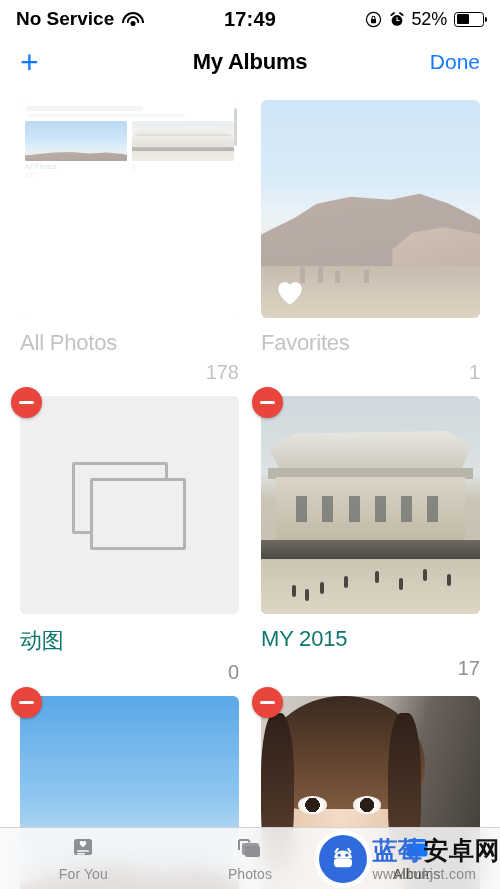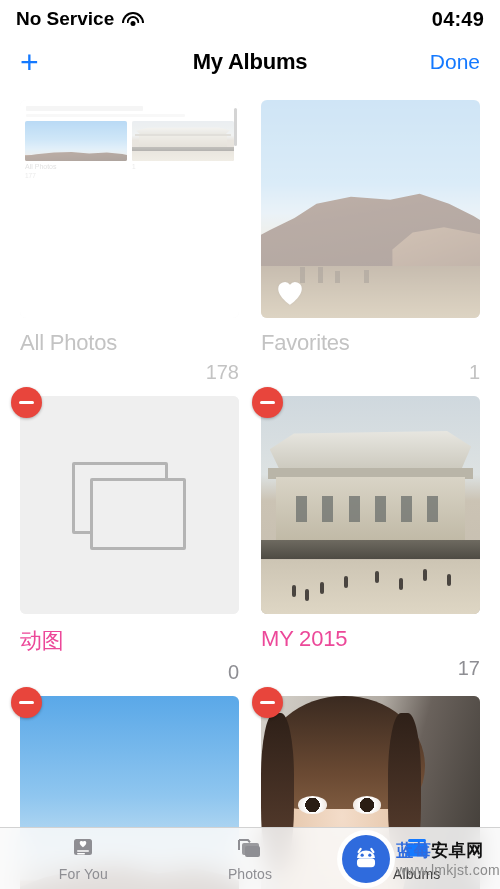--- a/index.html
+++ b/index.html
@@ -66,21 +66,21 @@
     padding: 14px 20px 0 20px;
   }
   .album { position: relative; }
   .thumb {
     width: 100%; height: 218px; border-radius: 6px; overflow: hidden;
     background: #efefef; position: relative;
   }
   .album.dim .thumb { opacity: .42; }
   .album.dim .a-title, .album.dim .a-count { color: #c3c3c3; }
   .a-title {
-    margin-top: 12px; font-size: 22px; color: #ec4899; letter-spacing: -.2px;
+    margin-top: 12px; font-size: 22px; color: #0f766e; letter-spacing: -.2px;
     white-space: nowrap; overflow: hidden;
   }
   .a-count { margin-top: 5px; font-size: 20px; color: #8e8e93; text-align: right; }
 
   
   .del-badge {
     position: absolute; top: -9px; left: -9px; width: 31px; height: 31px;
     border-radius: 50%; background: #e8453c; z-index: 6;
     box-shadow: 0 1px 3px rgba(0,0,0,.28);
     display: flex; align-items: center; justify-content: center;
@@ -224,40 +224,56 @@
   .watermark {
     position: absolute; right: 0px; bottom: 6px; display: flex; align-items: center; gap: 6px;
     z-index: 40;
   }
   .wm-logo {
     width: 48px; height: 48px; border-radius: 50%; background: #2f6bdd;
     display: flex; align-items: center; justify-content: center;
     box-shadow: 0 0 0 5px rgba(255,255,255,.92);
   }
   .wm-text { display: flex; flex-direction: column; line-height: 1; }
-  .wm-cn { font-size: 17px; font-weight: 700; letter-spacing: .5px; }
+  .wm-cn { font-size: 25px; font-weight: 700; letter-spacing: .5px; }
   .wm-cn .b { color: #2f6bdd; }
   .wm-cn .k { color: #111; }
   .wm-url { font-size: 14px; color: #8b8b8b; margin-top: 4px; letter-spacing: .3px; }
 </style>
 </head>
 <body>
 
 <div class="screen">
 
   <div class="statusbar">
     <div class="sb-left">
       <span>No Service</span>
       <span class="wifi-icon">
           <i></i>
           <i></i>
           <i></i>
         </span>
     </div>
-    <div class="sb-center">04:49</div>
+    <div class="sb-center">17:49</div>
+    <div class="sb-right">
+      <svg class="rotlock-icon" viewBox="0 0 24 24">
+        <circle cx="12" cy="12" r="10" fill="none" stroke="#000" stroke-width="1.8"></circle>
+        <rect x="8.4" y="11.2" width="7.2" height="6" rx="1" fill="#000"></rect>
+        <path d="M9.9 11.2v-1.6a2.1 2.1 0 0 1 4.2 0v1.6" fill="none" stroke="#000" stroke-width="1.5"></path>
+      </svg>
+      <svg class="alarm-icon" viewBox="0 0 24 24">
+        <circle cx="12" cy="13.4" r="8" fill="#000"></circle>
+        <path d="M3.4 5.4 L7.6 2.2 M20.6 5.4 L16.4 2.2" stroke="#000" stroke-width="2.6" stroke-linecap="round"></path>
+        <path d="M12 9v4.4h3.2" stroke="#fff" stroke-width="1.6" stroke-linecap="round" fill="none"></path>
+      </svg>
+      <span class="batt-pct">52%</span>
+      <span class="battery">
+          <span id="batt-fill" style="width: 52%;"></span>
+        </span>
+    </div>
   </div>
 
   <div class="navbar">
     <div class="nav-add">+</div>
     <div class="nav-title">My Albums</div>
     <div class="nav-done">Done</div>
   </div>
 
   <div class="grid-wrap">
     <div class="grid">

